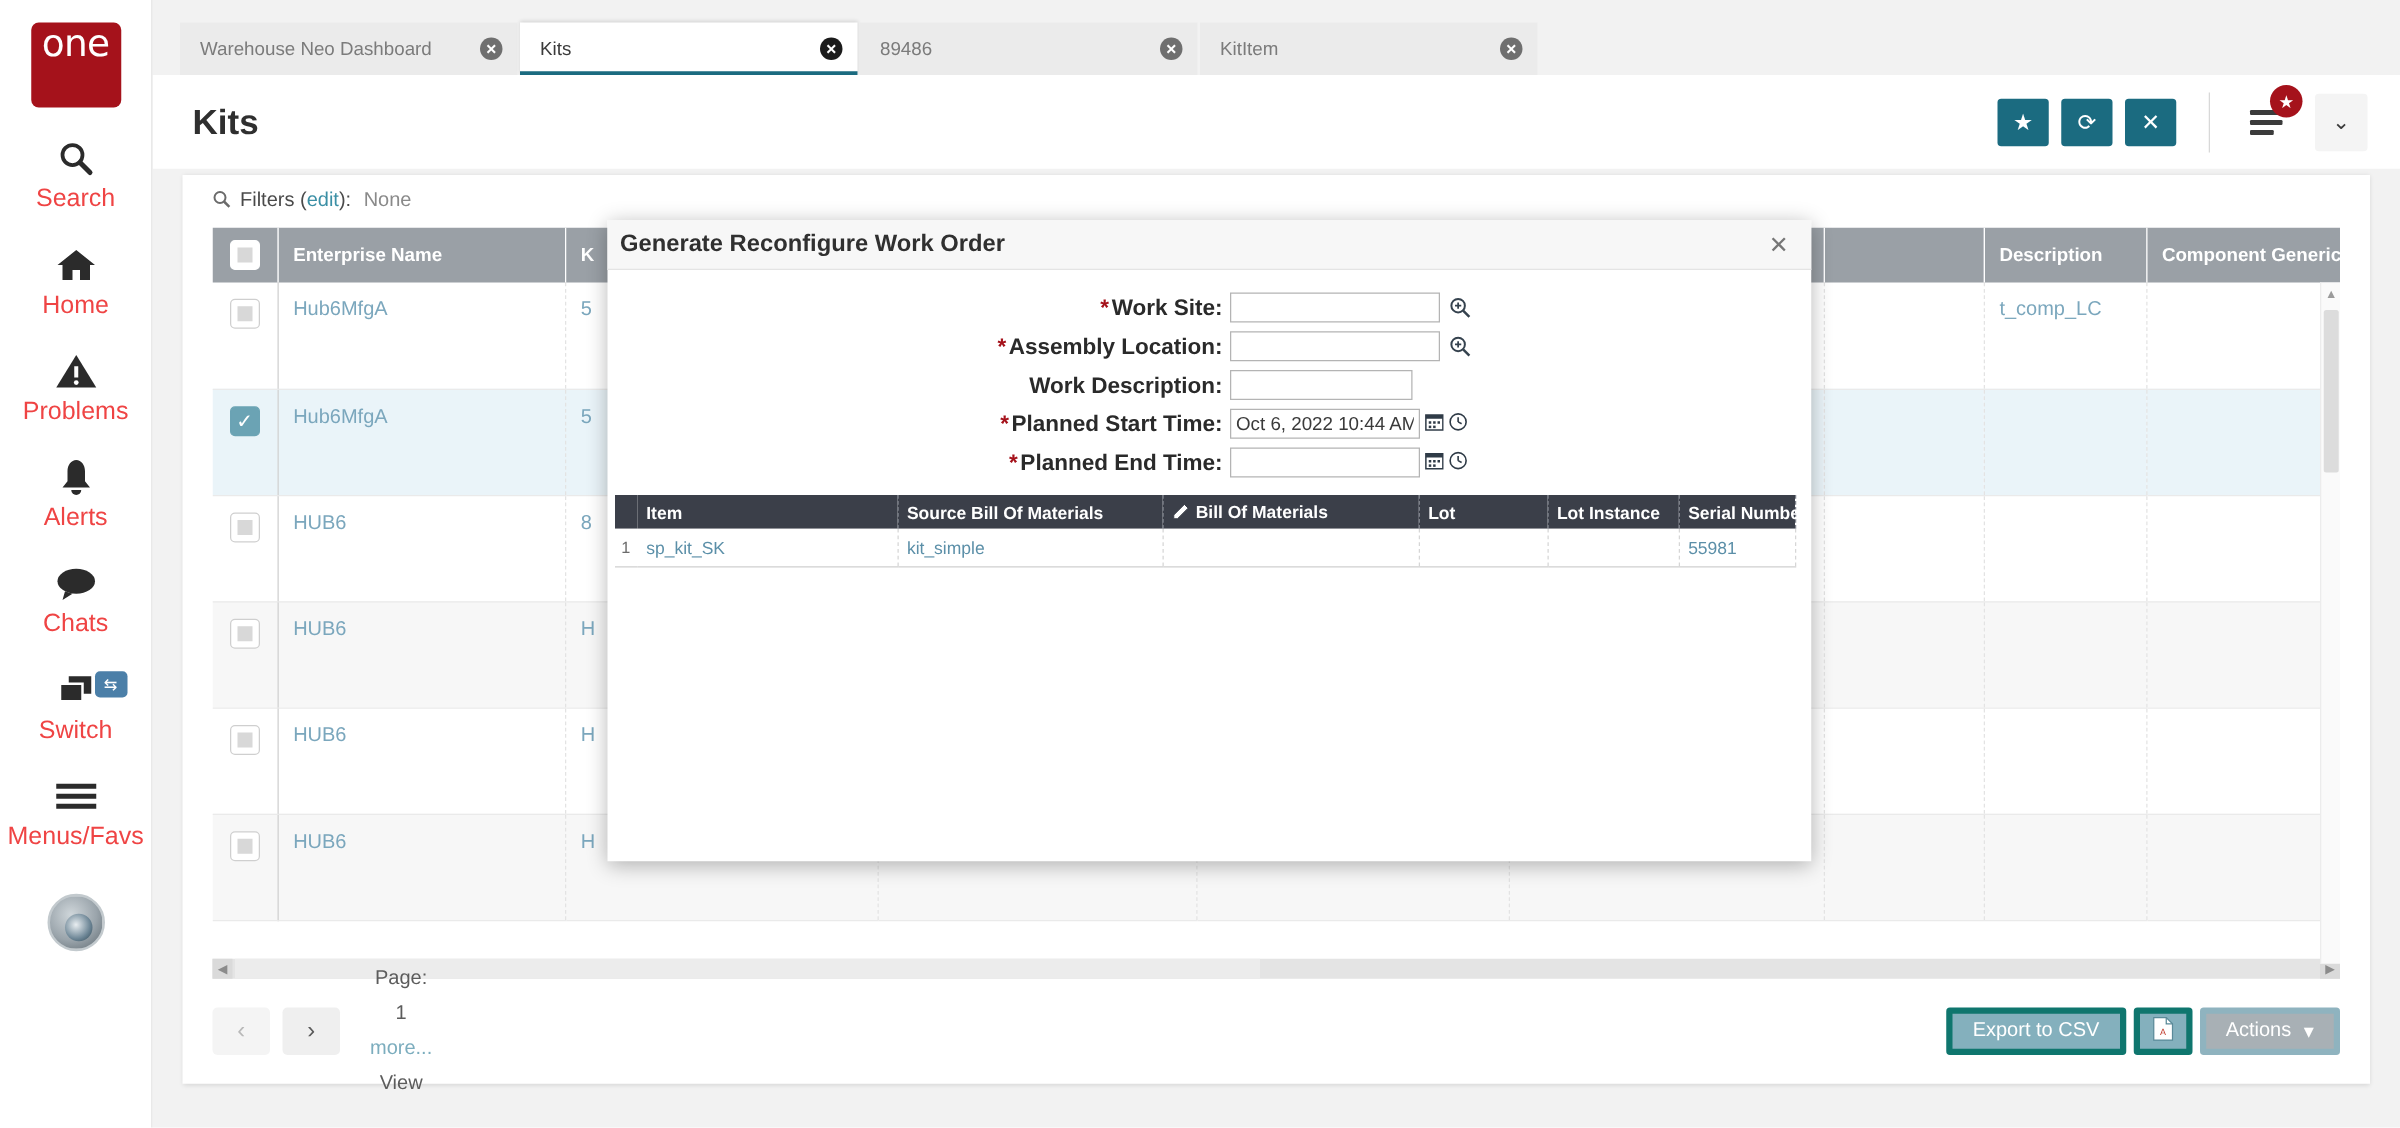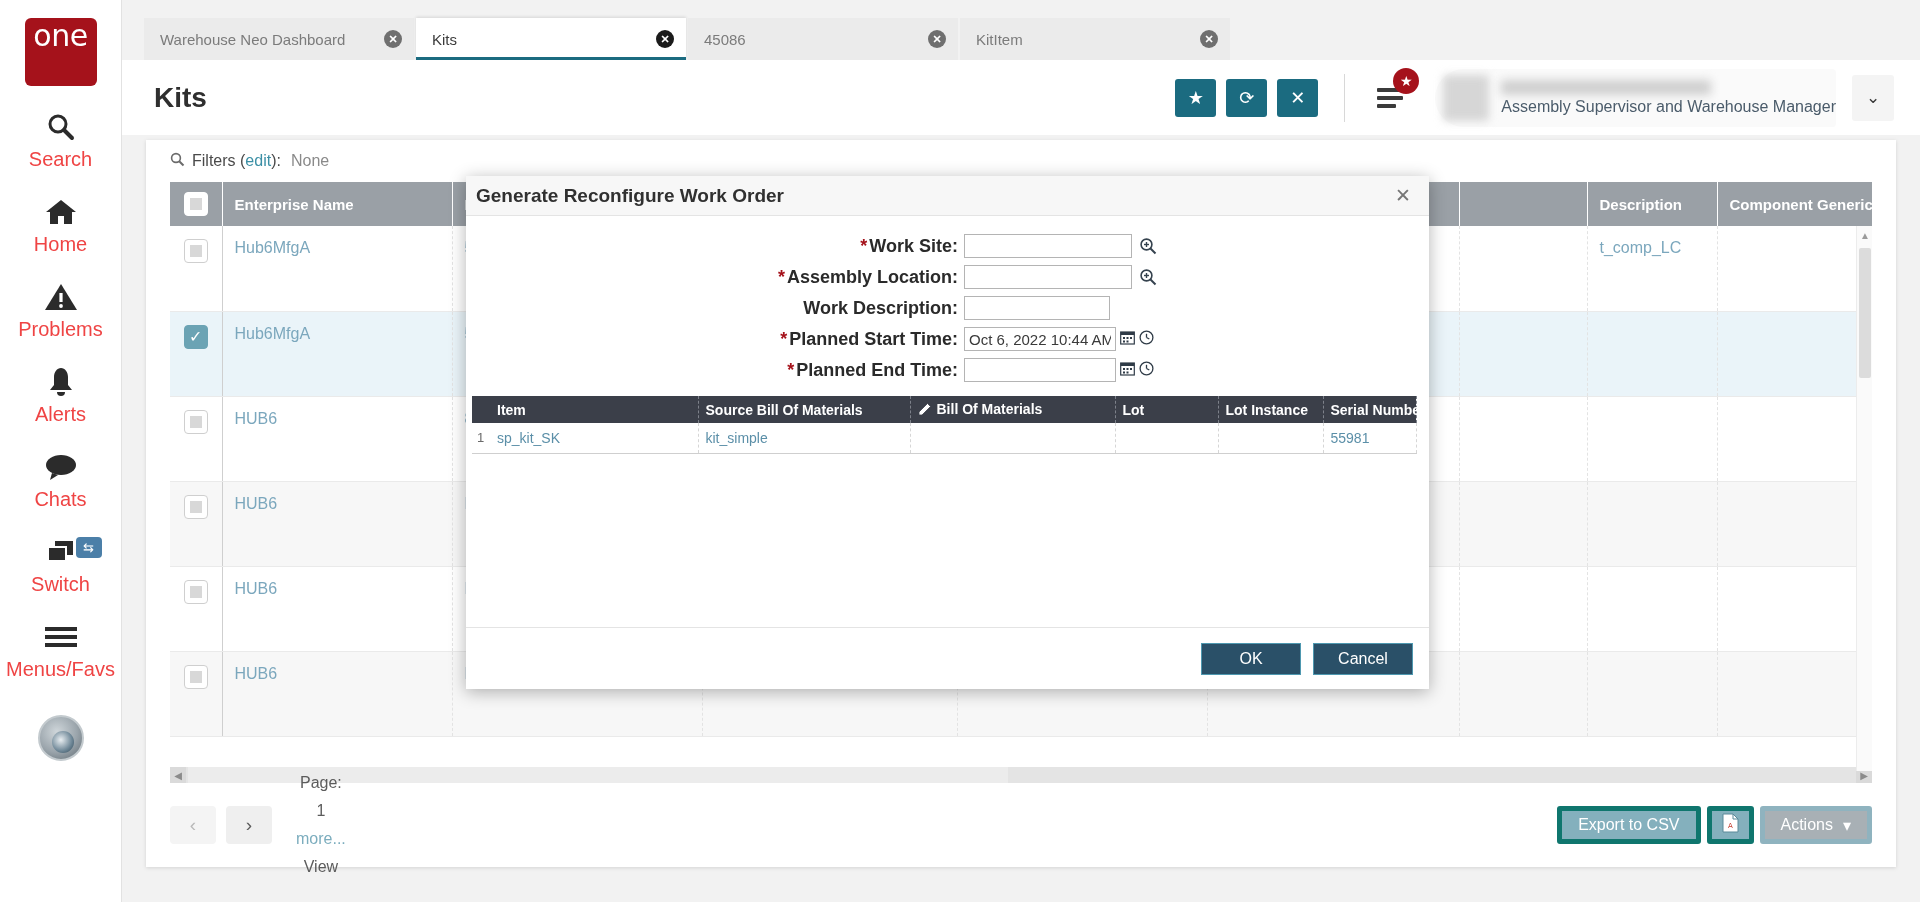--- a/index.html
+++ b/index.html
@@ -223,21 +223,21 @@
   .ftr-btn {
     background: #84b0bd; color: #fff; border: 5px solid #0f766e;
     height: 38px; padding: 0 16px; border-radius: 3px;
     display: flex; align-items: center; font-size: 16px; cursor: pointer;
   }
   .ftr-btn.icon { padding: 0 10px; }
   .ftr-btn.grey { background: #a8b0b5; border-color: #8fb3bf; }
 
   
   #modal {
-    position: absolute; left: 344px; top: 176px;
+    position: absolute; left: 364px; top: 176px;
     width: 963px; height: 513px;
     background: #ffffff;
     box-shadow: 0 3px 16px rgba(0,0,0,.30);
     z-index: 60;
     display: flex; flex-direction: column;
   }
   #modal-header {
     height: 40px; background: #f7f7f7; border-bottom: 1px solid #e4e4e4;
     display: flex; align-items: center; padding: 0 12px 0 10px;
   }
@@ -387,21 +387,21 @@
   <div id="tab-strip">
     <div class="tab">
       <span class="tab-label">Warehouse Neo Dashboard</span>
       <span class="tab-close">✕</span>
     </div>
     <div class="tab active">
       <span class="tab-label">Kits</span>
       <span class="tab-close">✕</span>
     </div>
     <div class="tab">
-      <span class="tab-label">45086</span>
+      <span class="tab-label">89486</span>
       <span class="tab-close">✕</span>
     </div>
     <div class="tab">
       <span class="tab-label">KitItem</span>
       <span class="tab-close">✕</span>
     </div>
   </div>
 
   <div id="page-header">
     <div id="page-title">Kits</div>
@@ -419,27 +419,20 @@
 
       <div id="hdr-divider"></div>
 
       <div id="hamburger-wrap">
         <div class="bar"></div>
         <div class="bar"></div>
         <div class="bar short"></div>
         <div id="fav-badge">★</div>
       </div>
 
-      <div id="user-chip">
-        <div id="user-avatar"></div>
-        <div id="user-text">
-          <div id="user-name-blur"></div>
-          <div id="user-role">Assembly Supervisor and Warehouse Manager</div>
-        </div>
-      </div>
       <div id="user-caret">⌄</div>
     </div>
   </div>
 
   <div id="content-card">
 
     <div id="filters-bar">
       <span class="mag">
         <svg width="15" height="15" viewBox="0 0 15 15">
             <circle cx="6" cy="6" r="4.4" fill="none" stroke="#6b6b6b" stroke-width="1.6"></circle>
@@ -717,19 +710,15 @@
               <td></td>
               <td></td>
               <td>55981</td>
             </tr>
           </tbody>
         </table>
       </div>
 
     </div>
 
-    <div id="modal-footer">
-      <div class="modal-btn">OK</div>
-      <div class="modal-btn">Cancel</div>
-    </div>
   </div>
 
 </div>
 
 </body></html>

